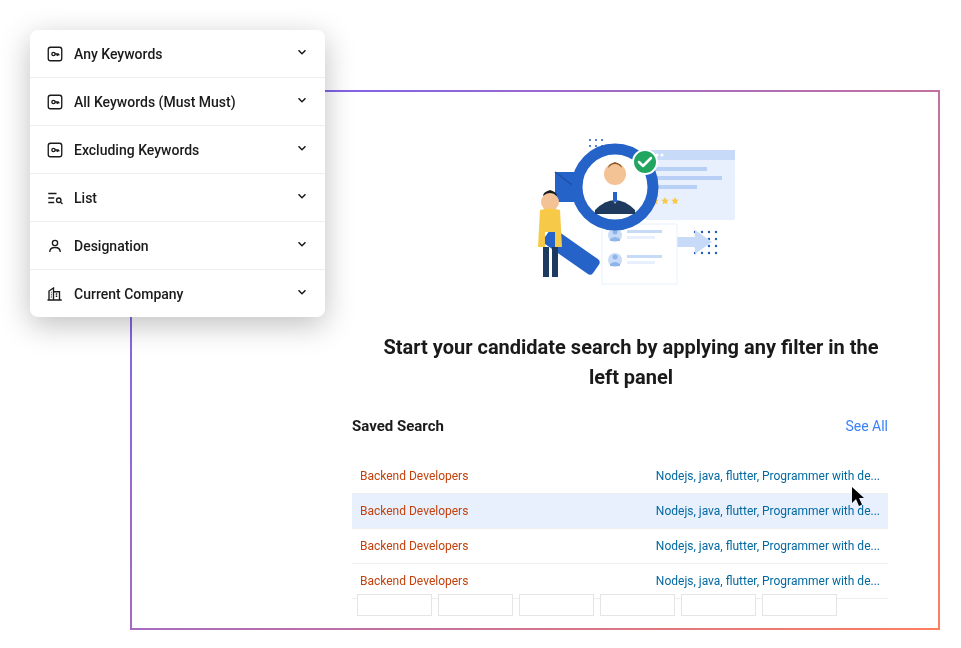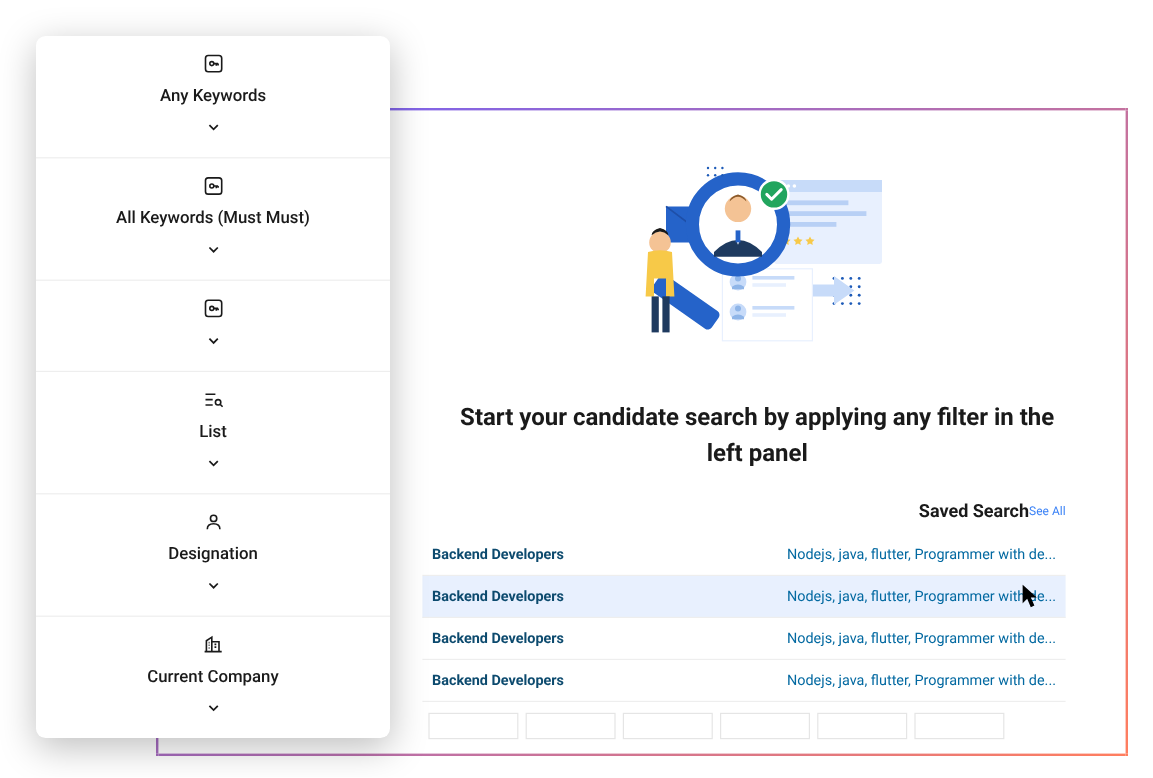--- a/index.html
+++ b/index.html
@@ -30,54 +30,54 @@
       font-size: 20px;
       font-weight: 700;
       color: #1a1a1a;
       line-height: 1.5;
       margin-bottom: 25px;
       margin-left: 22px;
     }
     
     .saved-search-header {
       display: flex;
-      justify-content: flex-end;
+      justify-content: space-between;
       align-items: center;
-      margin-bottom: 10px;
+      margin-bottom: 24px;
     }
     
     .saved-search-title {
       font-size: 15px;
       font-weight: 700;
       color: #1a1a1a;
     }
     
     .see-all {
-      font-size: 10px;
+      font-size: 14px;
       color: #3b82f6;
       text-decoration: none;
       cursor: pointer;
     }
     
     .search-row {
       display: flex;
       justify-content: space-between;
       align-items: center;
       padding: 10px 8px;
       border-bottom: 1px solid #eee;
       font-size: 12px;
     }
     
     .search-row.highlighted {
       background: #e8f0fe;
     }
     
     .search-name {
-      color: #0c4a6e;
-      font-weight: 700;
+      color: #c2410c;
+      font-weight: 400;
     }
     
     .search-desc {
       color: #0369a1;
       text-align: right;
     }
     
     .cursor {
       position: absolute;
       left: 720px;
@@ -96,21 +96,20 @@
       overflow: hidden;
     }
     
     .filter-item {
       display: flex;
       align-items: center;
       padding: 14px 16px;
       border-bottom: 1px solid #eee;
       cursor: pointer;
       gap: 10px;
-      flex-direction: column;
     }
     
     .filter-item:last-child { border-bottom: none; }
     
     .filter-icon {
       width: 18px;
       height: 18px;
       display: flex;
       align-items: center;
       justify-content: center;
@@ -307,20 +306,21 @@
   </div>
 
   <div class="filter-item">
     <span class="filter-icon">
       <svg width="18" height="18" viewBox="0 0 24 24" fill="none" stroke="#1a1a1a" stroke-width="1.8">
         <rect x="3" y="3" width="18" height="18" rx="3"></rect>
         <circle cx="10" cy="12" r="2.2"></circle>
         <path d="M12 12 L17 12 M15 12 L15 14.5 M17 12 L17 14"></path>
       </svg>
     </span>
+    <span class="filter-label">Excluding Keywords</span>
     <span class="chevron">
       <svg width="14" height="14" viewBox="0 0 24 24" fill="none" stroke="#1a1a1a" stroke-width="2.5">
           <path d="M6 9 L12 15 L18 9"></path>
         </svg>
     </span>
   </div>
 
 
   <div class="filter-item">
     <span class="filter-icon">

